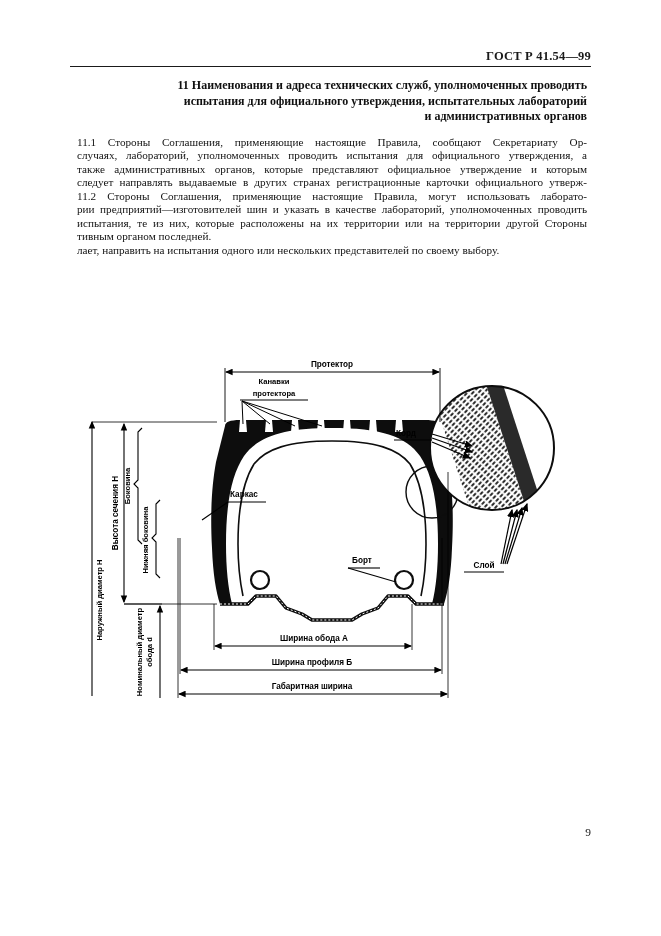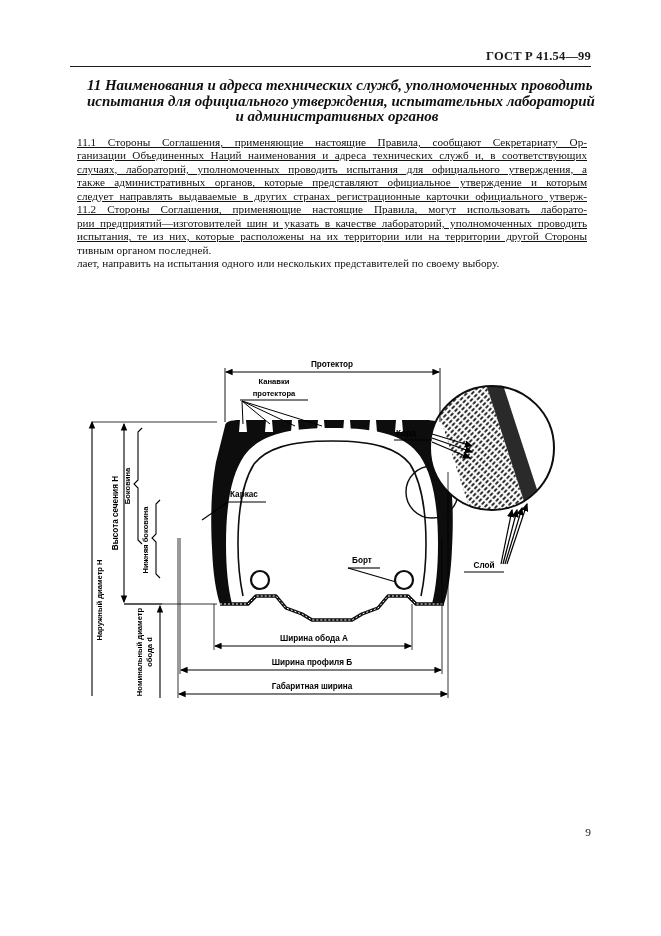--- a/index.html
+++ b/index.html
@@ -47,26 +47,25 @@
     height: 1px;
     background: #1a1a1a;
   }
 
   
   .sec-title {
     position: absolute;
     left: 87px;
     top: 78px;
     width: 500px;
-    font-size: 15px;
+    font-size: 12px;
     font-weight: bold;
     line-height: 15.6px;
-    text-align: center;
+    text-align: right;
     color: #101010;
-    font-style: italic;
   }
   .sec-title div { white-space: nowrap; }
 
   
   .body-block {
     position: absolute;
     left: 77px;
     top: 136px;
     width: 510px;
   }
@@ -76,21 +75,20 @@
     color: #121212;
     margin: 0 0 0 0;
   }
   .para .ln {
     display: block;
     white-space: nowrap;
   }
   .para .ln.just {
     text-align: justify;
     text-align-last: justify;
-    text-decoration: underline;
   }
 
   
   .figure {
     position: absolute;
     left: 80px;
     top: 352px;
     width: 540px;
     height: 352px;
   }
@@ -143,21 +141,20 @@
   <div class="sec-title">
     <div>11  Наименования и адреса технических служб, уполномоченных проводить</div>
     <div>испытания для официального утверждения, испытательных лабораторий</div>
     <div>и административных органов</div>
   </div>
 
   <div class="body-block">
 
     <p class="para">
       <span class="ln just">11.1  Стороны Соглашения, применяющие настоящие Правила, сообщают Секретариату Ор-</span>
-      <span class="ln just">ганизации Объединенных Наций наименования и адреса технических служб и, в соответствующих</span>
       <span class="ln just">случаях, лабораторий, уполномоченных проводить испытания для официального утверждения, а</span>
       <span class="ln just">также административных органов, которые представляют официальное утверждение и которым</span>
       <span class="ln just">следует направлять выдаваемые в других странах регистрационные карточки официального утверж-</span>
     </p>
 
     <p class="para">
       <span class="ln just">11.2  Стороны Соглашения, применяющие настоящие Правила, могут использовать лаборато-</span>
       <span class="ln just">рии предприятий—изготовителей шин и указать в качестве лабораторий, уполномоченных проводить</span>
       <span class="ln just">испытания, те из них, которые расположены на их территории или на территории другой Стороны</span>
       <span class="ln">тивным органом последней.</span>

